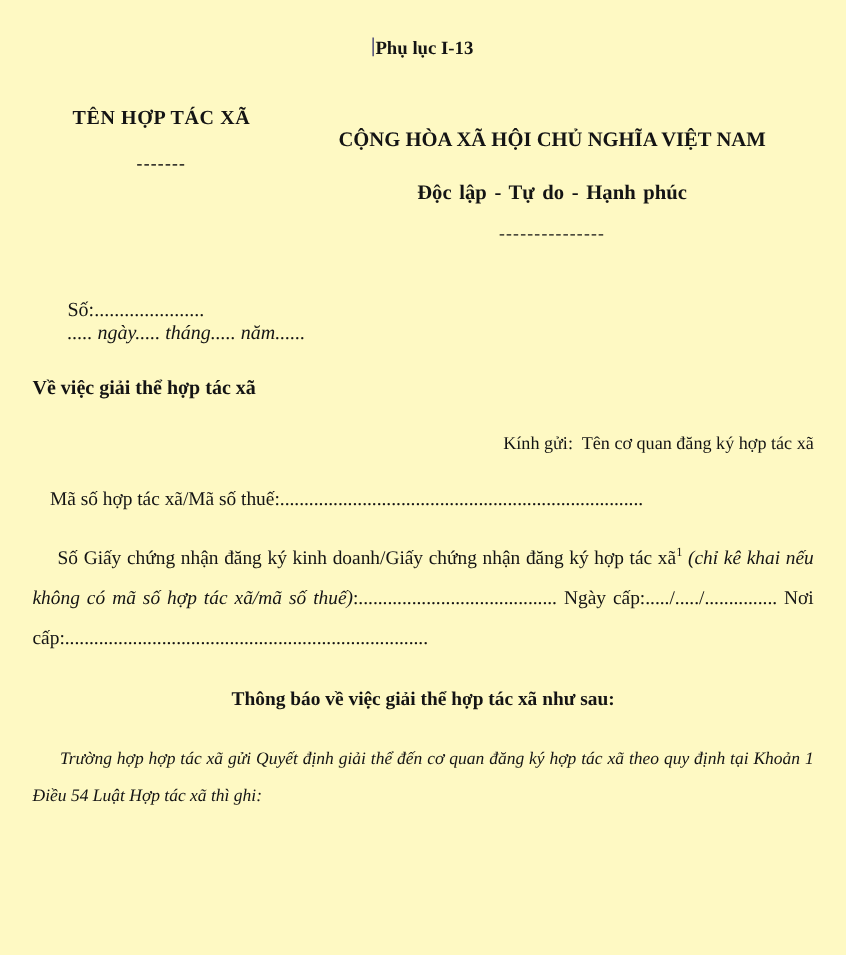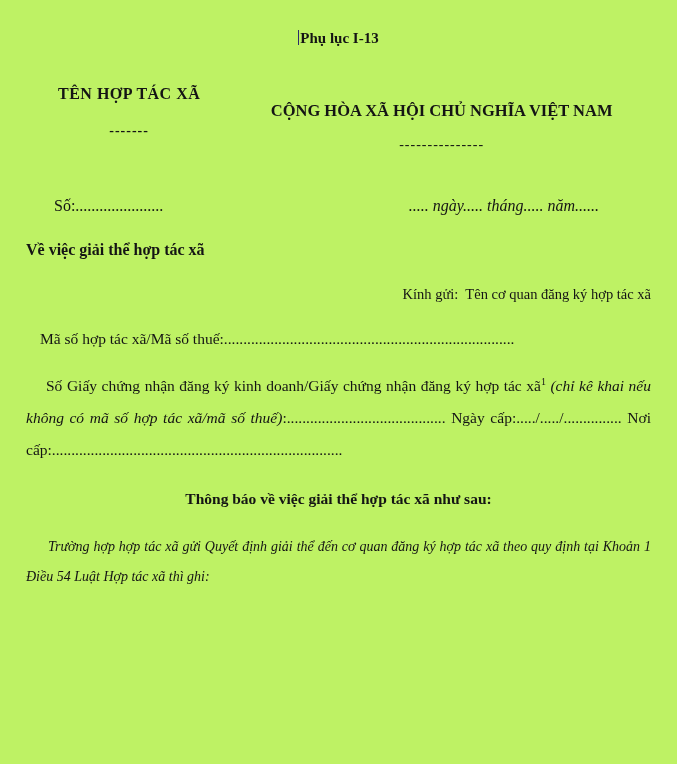--- a/index.html
+++ b/index.html
@@ -1,20 +1,20 @@
 <!DOCTYPE html>
 <html><head>
 <meta charset="utf-8">
 <style>
   html, body { margin: 0; padding: 0; background: #ffffff; }
   .page {
     position: relative;
     width: 677px;
     height: 764px;
-    background: #bef264;
+    background: #fef9c3;
     color: #141414;
     font-family: "Liberation Serif", "DejaVu Serif", serif;
     box-sizing: border-box;
     padding: 30px 26px 0 26px;
     overflow: hidden;
   }
   .italic { font-style: italic; }
 
   .appendix-line {
     text-align: center;
@@ -41,20 +41,21 @@
   .motto-divider { margin-top: 16px; font-size: 14px; letter-spacing: 1px; }
 
   .meta-row {
     display: flex;
     justify-content: space-between;
     align-items: flex-start;
     margin-top: 44px;
     padding-left: 28px;
     padding-right: 52px;
     font-size: 16px;
+    flex-direction: column;
   }
   .meta-date { font-style: italic; }
 
   .doc-title   { margin-top: 46px; font-size: 16.5px; font-weight: bold; text-align: center; letter-spacing: 0.5px; }
   .doc-subject { margin-top: 26px; font-size: 16px;  font-weight: bold; text-align: left; }
   .recipient   { margin-top: 27px; font-size: 14.5px; text-align: right; white-space: pre-wrap; }
 
   .field-line { margin-top: 27px; padding-left: 14px; font-size: 15.5px; white-space: nowrap; overflow: hidden; }
   .field-line:first-of-type { margin-top: 64px; }
 
@@ -85,20 +86,21 @@
 
   <div class="appendix-line"><span class="text-cursor"></span><span>Phụ lục I-13</span></div>
 
   <div class="doc-header">
     <div class="header-left">
       <div class="org-name">TÊN HỢP TÁC XÃ</div>
       <div class="org-divider">-------</div>
     </div>
     <div class="header-right">
       <div class="national-title">CỘNG HÒA XÃ HỘI CHỦ NGHĨA VIỆT NAM</div>
+      <div class="national-motto">Độc lập - Tự do - Hạnh phúc</div>
       <div class="motto-divider">---------------</div>
     </div>
   </div>
 
   <div class="meta-row">
     <span class="meta-number">Số:......................</span>
     <span class="meta-date">..... ngày..... tháng..... năm......</span>
   </div>
 
   <div class="doc-subject">Về việc giải thể hợp tác xã</div>

